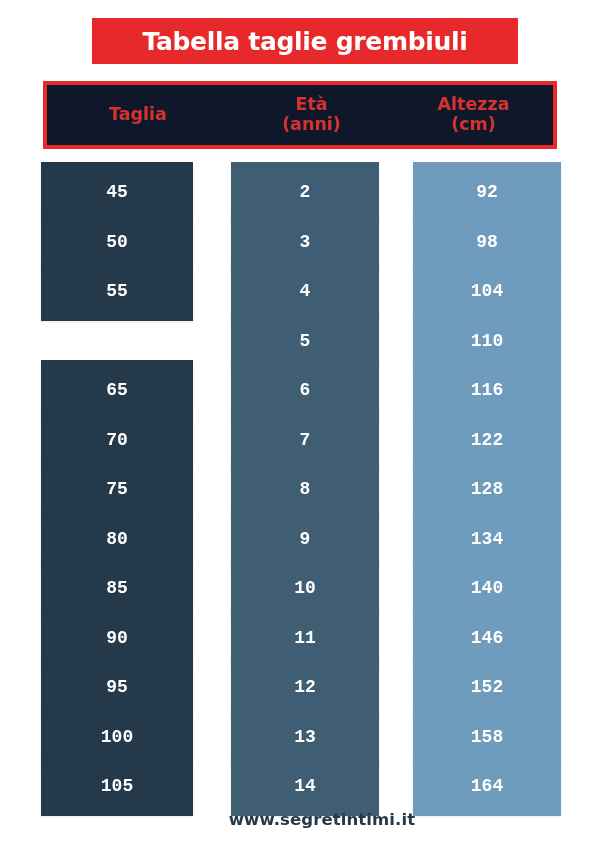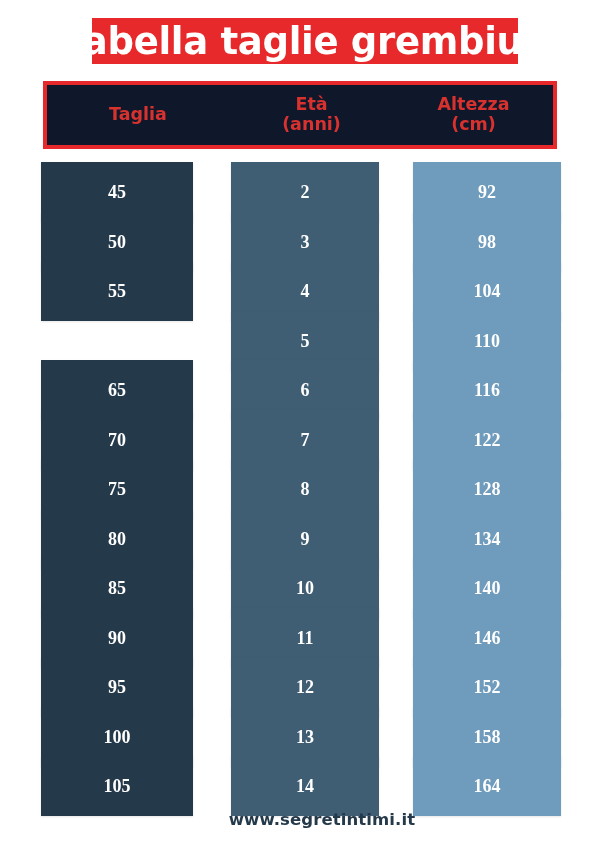--- a/index.html
+++ b/index.html
@@ -31,21 +31,21 @@
     height: 46px;
     background: #e8292b;
     display: flex;
     align-items: center;
     justify-content: center;
   }
   .title-text {
     color: #ffffff;
     font-family: "DejaVu Sans", sans-serif;
     font-weight: bold;
-    font-size: 37px;
+    font-size: 25px;
     letter-spacing: -0.3px;
     line-height: 1;
     white-space: nowrap;
   }
 
   
   .header-box {
     position: absolute;
     left: 43px;
     top: 81px;
@@ -87,21 +87,21 @@
     height: 49.5px;
   }
   .cell {
     position: absolute;
     top: 0;
     height: 60px;
     display: flex;
     align-items: center;
     justify-content: center;
     color: #ffffff;
-    font-family: Liberation Serif, serif;
+    font-family: Liberation Mono, monospace;
     font-weight: bold;
     font-size: 18px;
     line-height: 1;
     box-sizing: border-box;
     box-shadow: 0 1px 2px rgba(0,0,0,0.10);
   }
   .cell.col-size   { left: 41px;  width: 152px; background: #24394a; }
   .cell.col-age    { left: 231px; width: 148px; background: #3f5d73; }
   .cell.col-height { left: 413px; width: 148px; background: #6f9bbc; text-align: center; }
 

